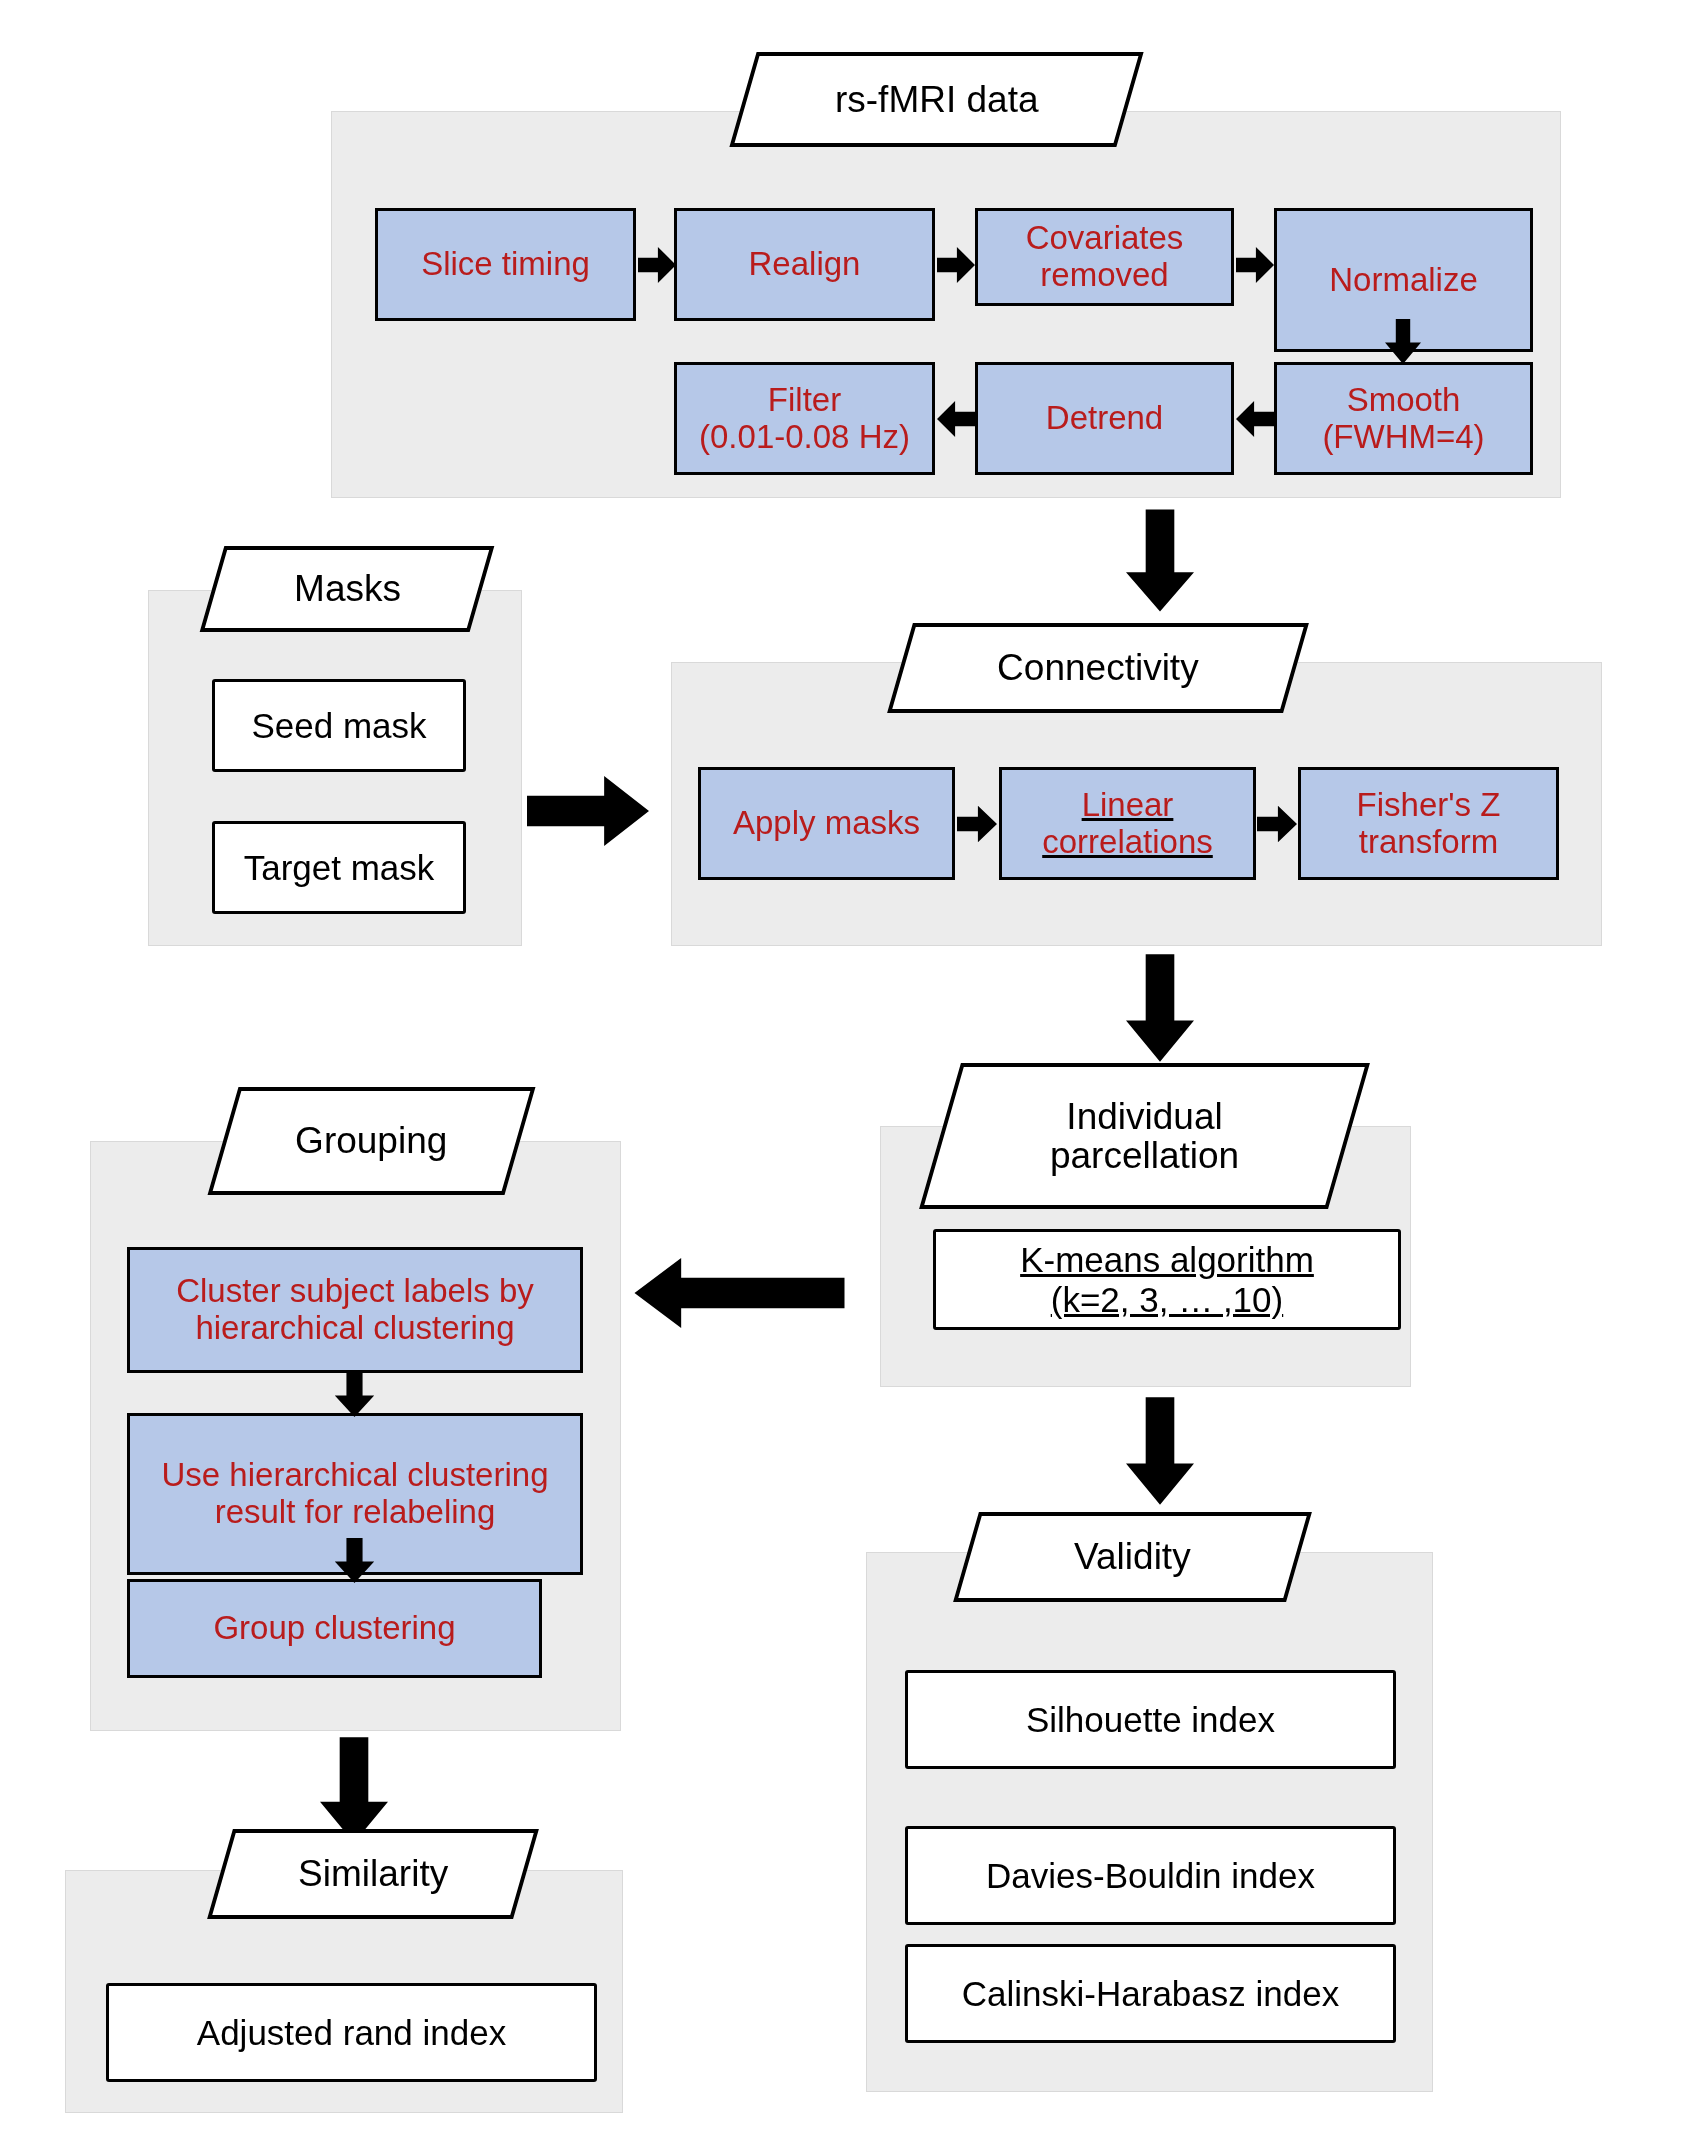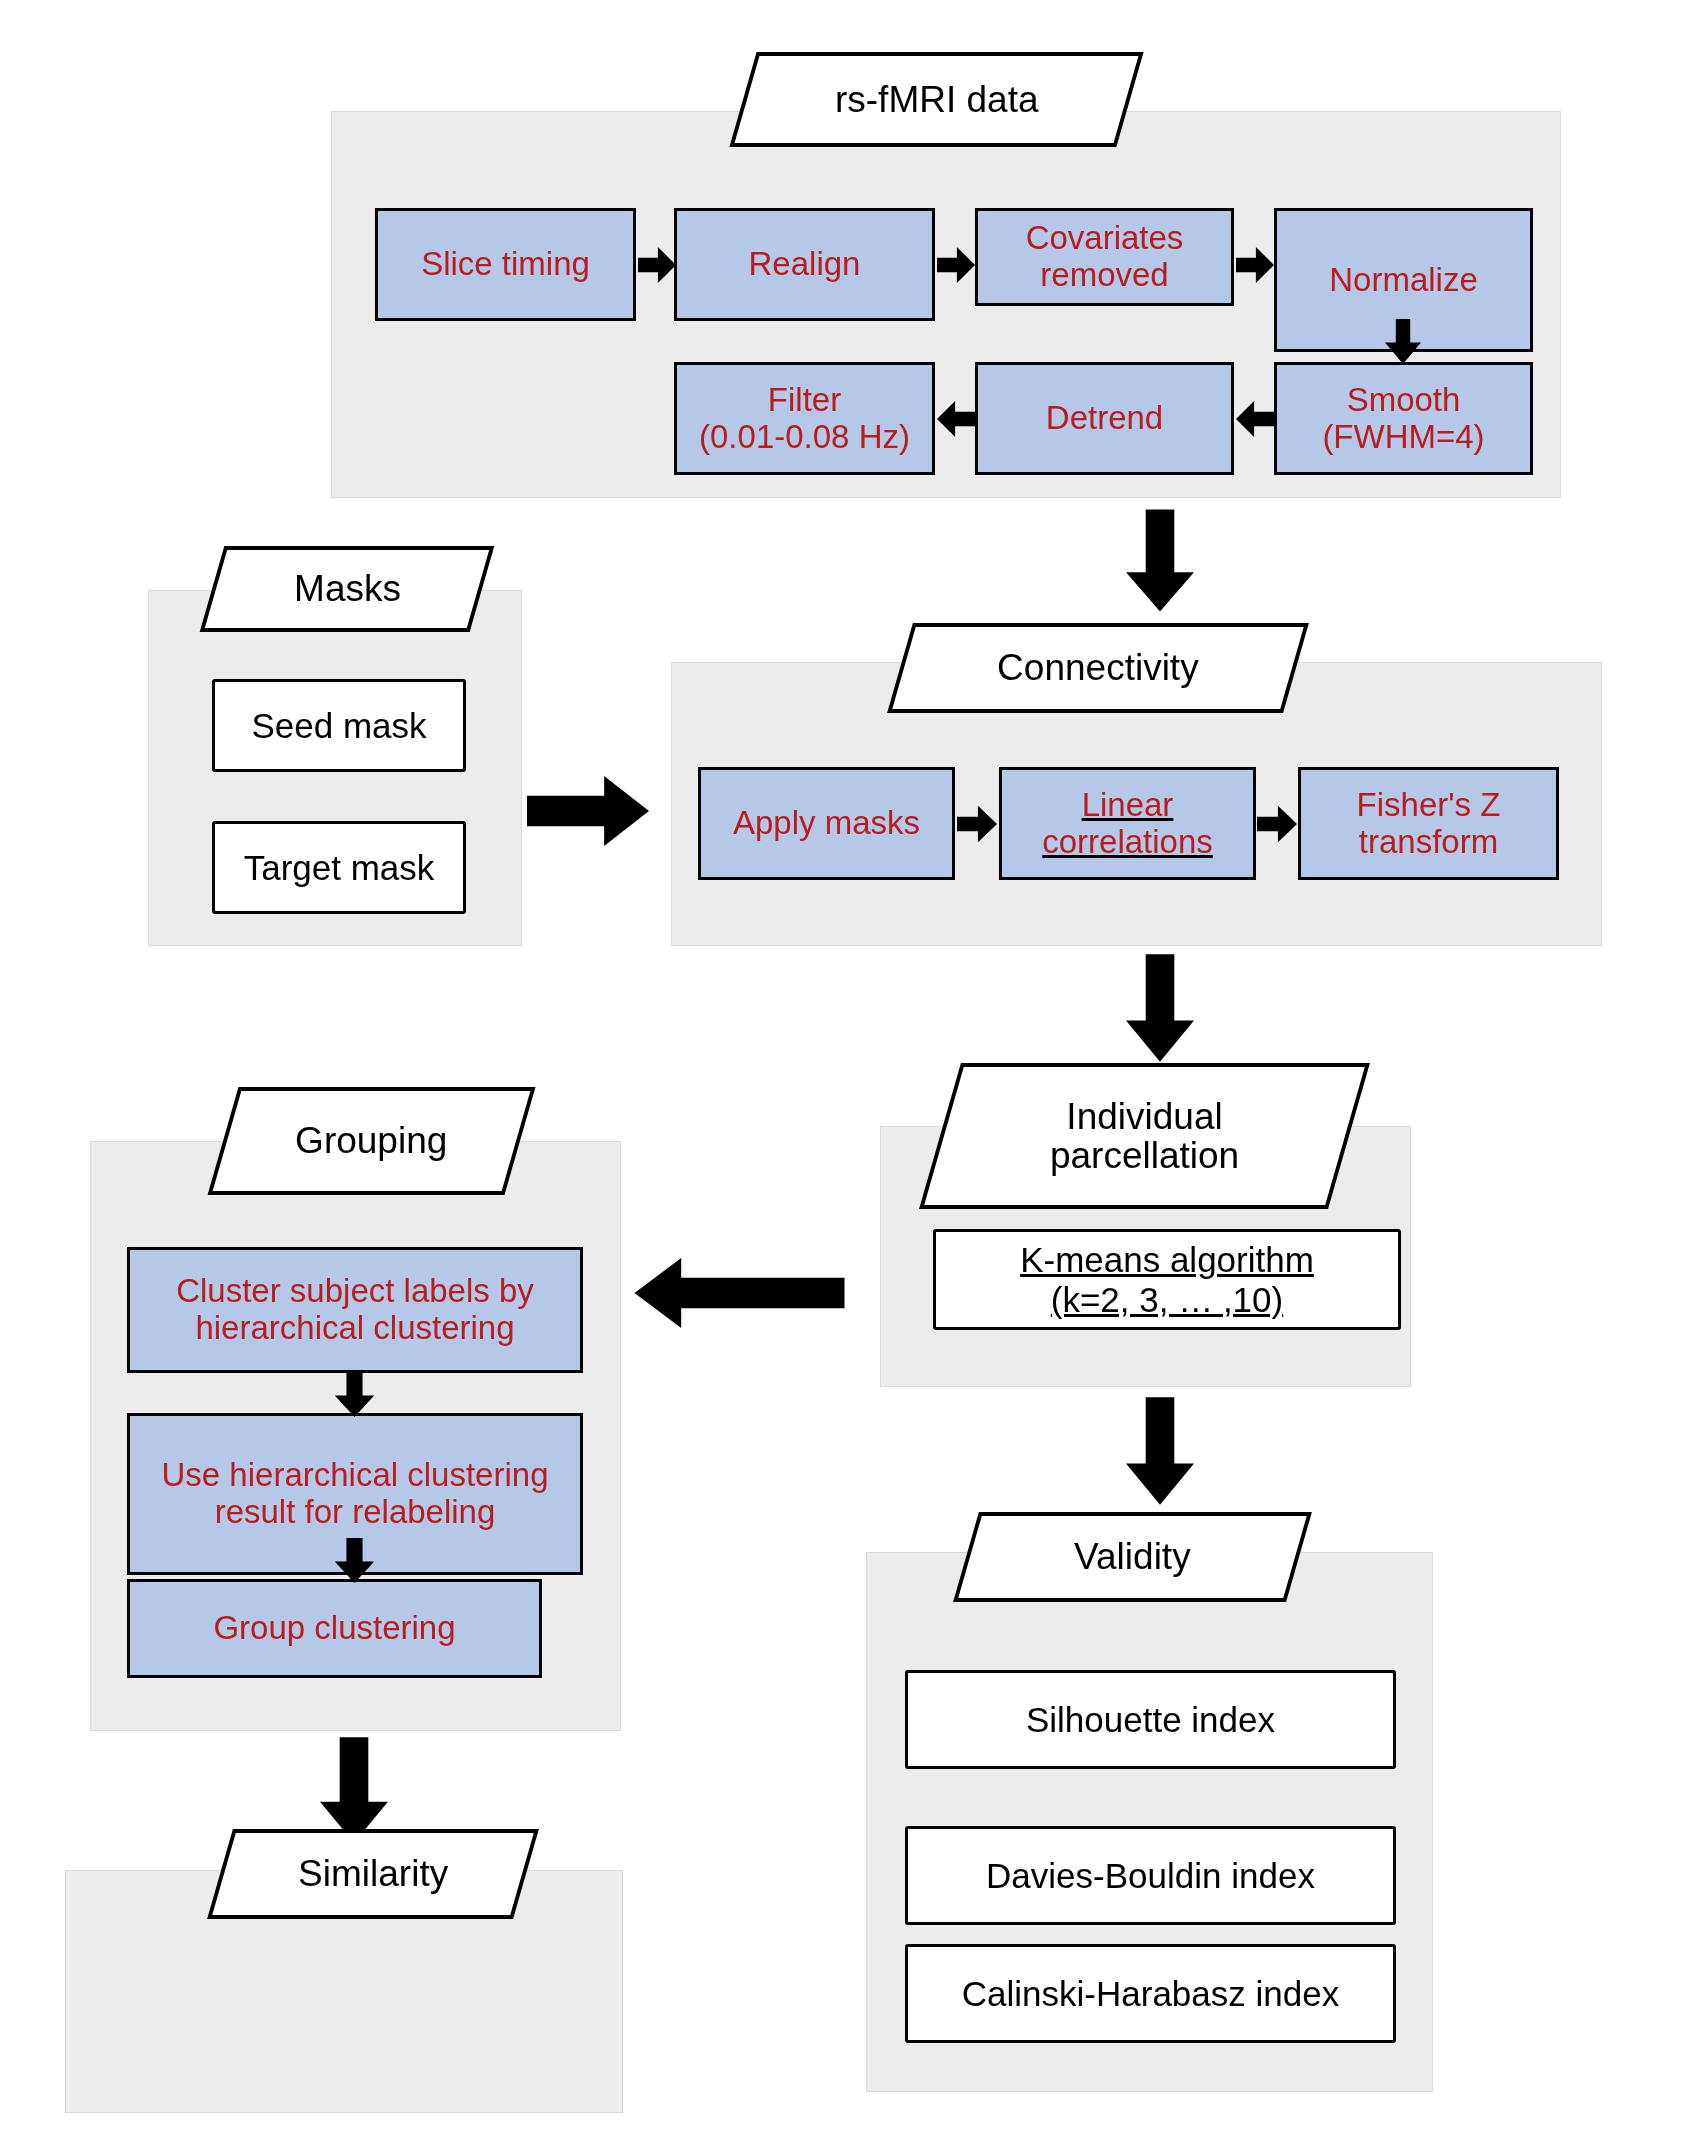--- a/index.html
+++ b/index.html
@@ -290,15 +290,18 @@
   <div class="wbox" style="left:905px; top:1944px; width:491px; height:99px;">
     <span>Calinski-Harabasz index</span>
   </div>
 
   <div class="panel" style="left:65px; top:1870px; width:558px; height:243px;"></div>
 
   <div class="banner" style="left:220px; top:1829px; width:306px; height:90px;">
     <span>Similarity</span>
   </div>
 
+  <div class="wbox" style="left:106px; top:1983px; width:491px; height:99px;">
+    <span>Adjusted rand index</span>
+  </div>
 
 </div>
 
 
 </body></html>

